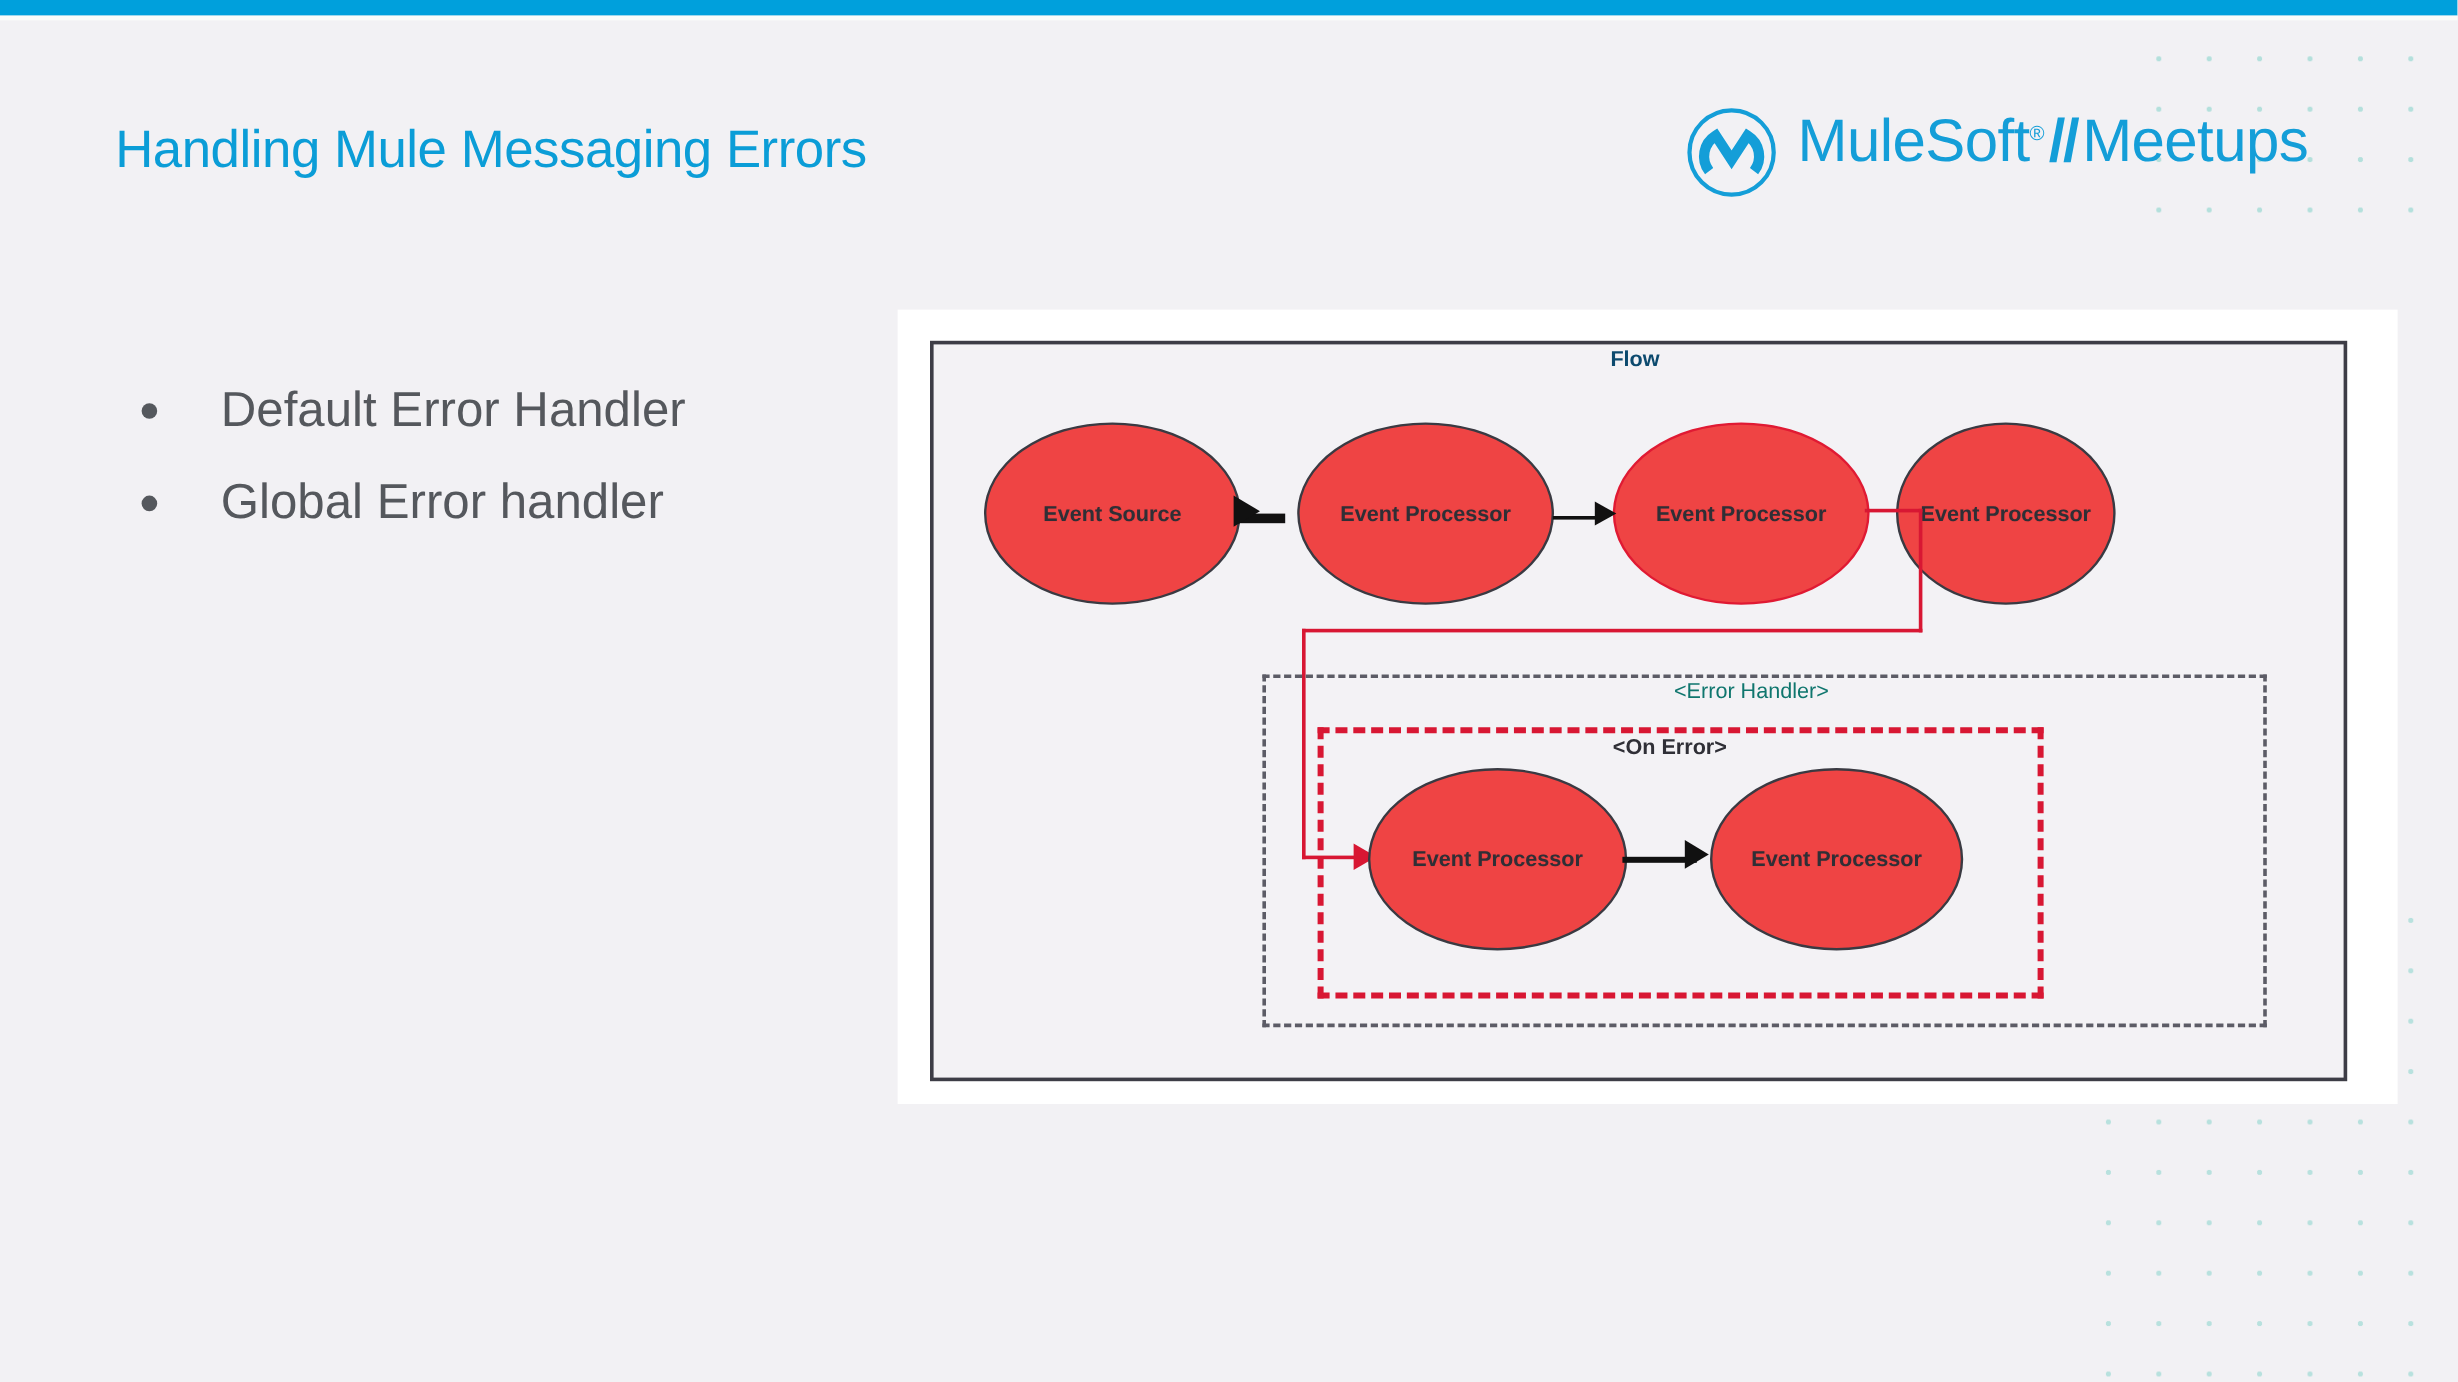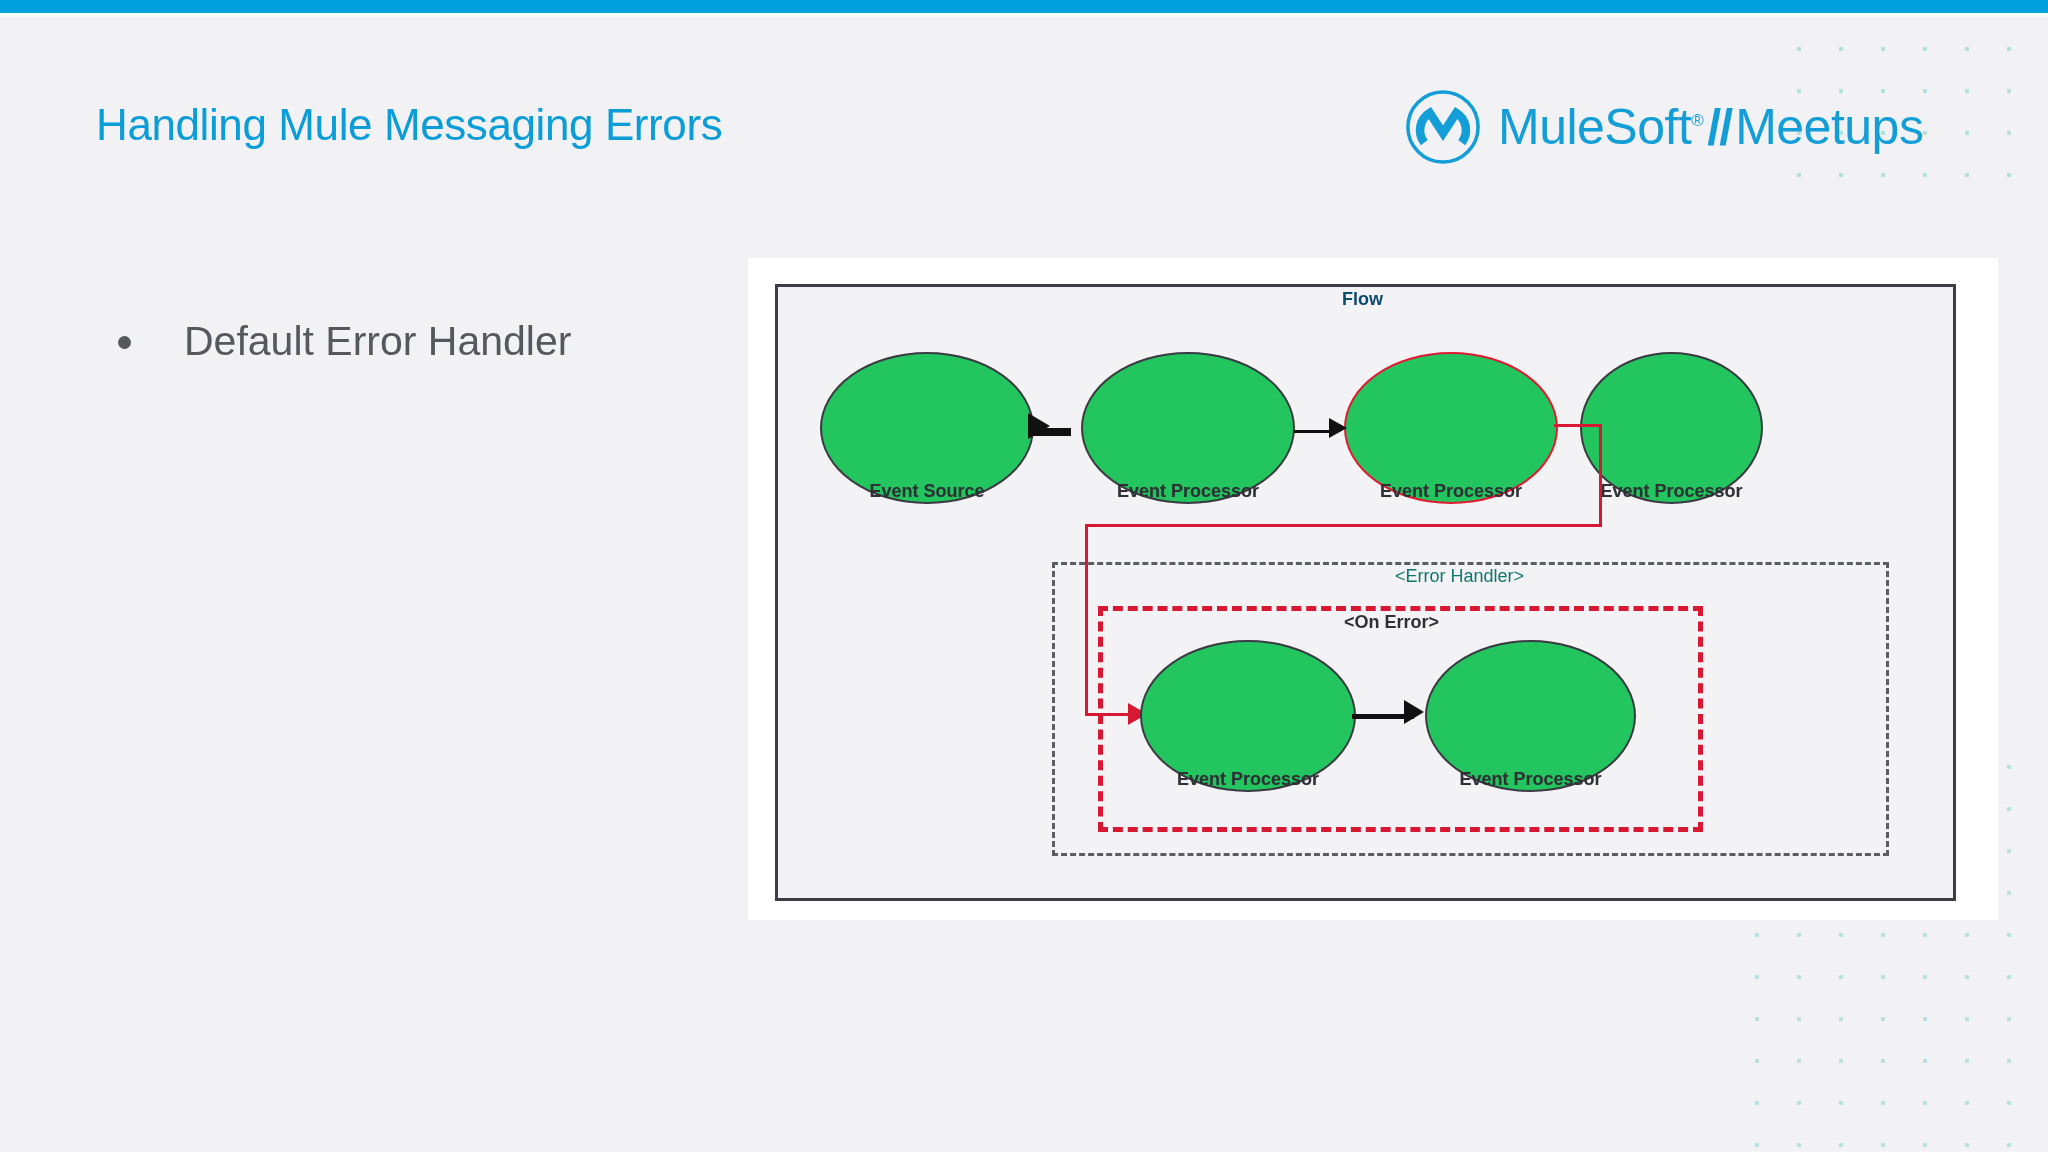--- a/index.html
+++ b/index.html
@@ -68,21 +68,20 @@
     color: #0b9dd7;
     letter-spacing: -0.4px;
     white-space: nowrap;
   }
 
   
   #brand {
     position: absolute;
     left: 1404px; top: 88px;
     display: flex;
-    align-items: center;
     gap: 16px;
     z-index: 30;
   }
   #brand-mark { width: 78px; height: 78px; flex: none; }
   #brand-text {
     font-size: 50px;
     font-weight: 400;
     color: #149ed8;
     letter-spacing: -0.5px;
     white-space: nowrap;
@@ -136,23 +135,23 @@
     font-size: 18px;
     font-weight: 700;
     color: #0c4a6e;
   }
 
   
   .node {
     position: absolute;
     border: 2.5px solid #3a3a42;
     border-radius: 50%;
-    background: #22c55e;
+    background: #ef4444;
     display: flex;
-    align-items: flex-end;
+    align-items: center;
     justify-content: center;
   }
   .node.error { border-color: #e01a33; }
   .node .node-label {
     font-size: 18px;
     font-weight: 700;
     color: #2f2f36;
     white-space: nowrap;
     text-shadow: 0 0 1px rgba(0,0,0,.15);
   }
@@ -255,20 +254,24 @@
     </svg>
   </span>
   <span id="brand-text"><span>MuleSoft</span><span class="tm">®</span><span class="slashes">//</span><span>Meetups</span></span>
 </div>
 
 <ul id="bullet-list">
   <li class="bullet-row">
     <span class="bullet-dot"></span>
     <span class="bullet-label">Default Error Handler</span>
   </li>
+  <li class="bullet-row">
+    <span class="bullet-dot"></span>
+    <span class="bullet-label">Global Error handler</span>
+  </li>
 </ul>
 
 <div id="diagram-frame"></div>
 <div id="flow-box"></div>
 <div id="flow-label">Flow</div>
 
 <div class="node" id="node-event-source">
   <span class="node-label">Event Source</span>
 </div>
 <div class="node" id="node-processor-1">

